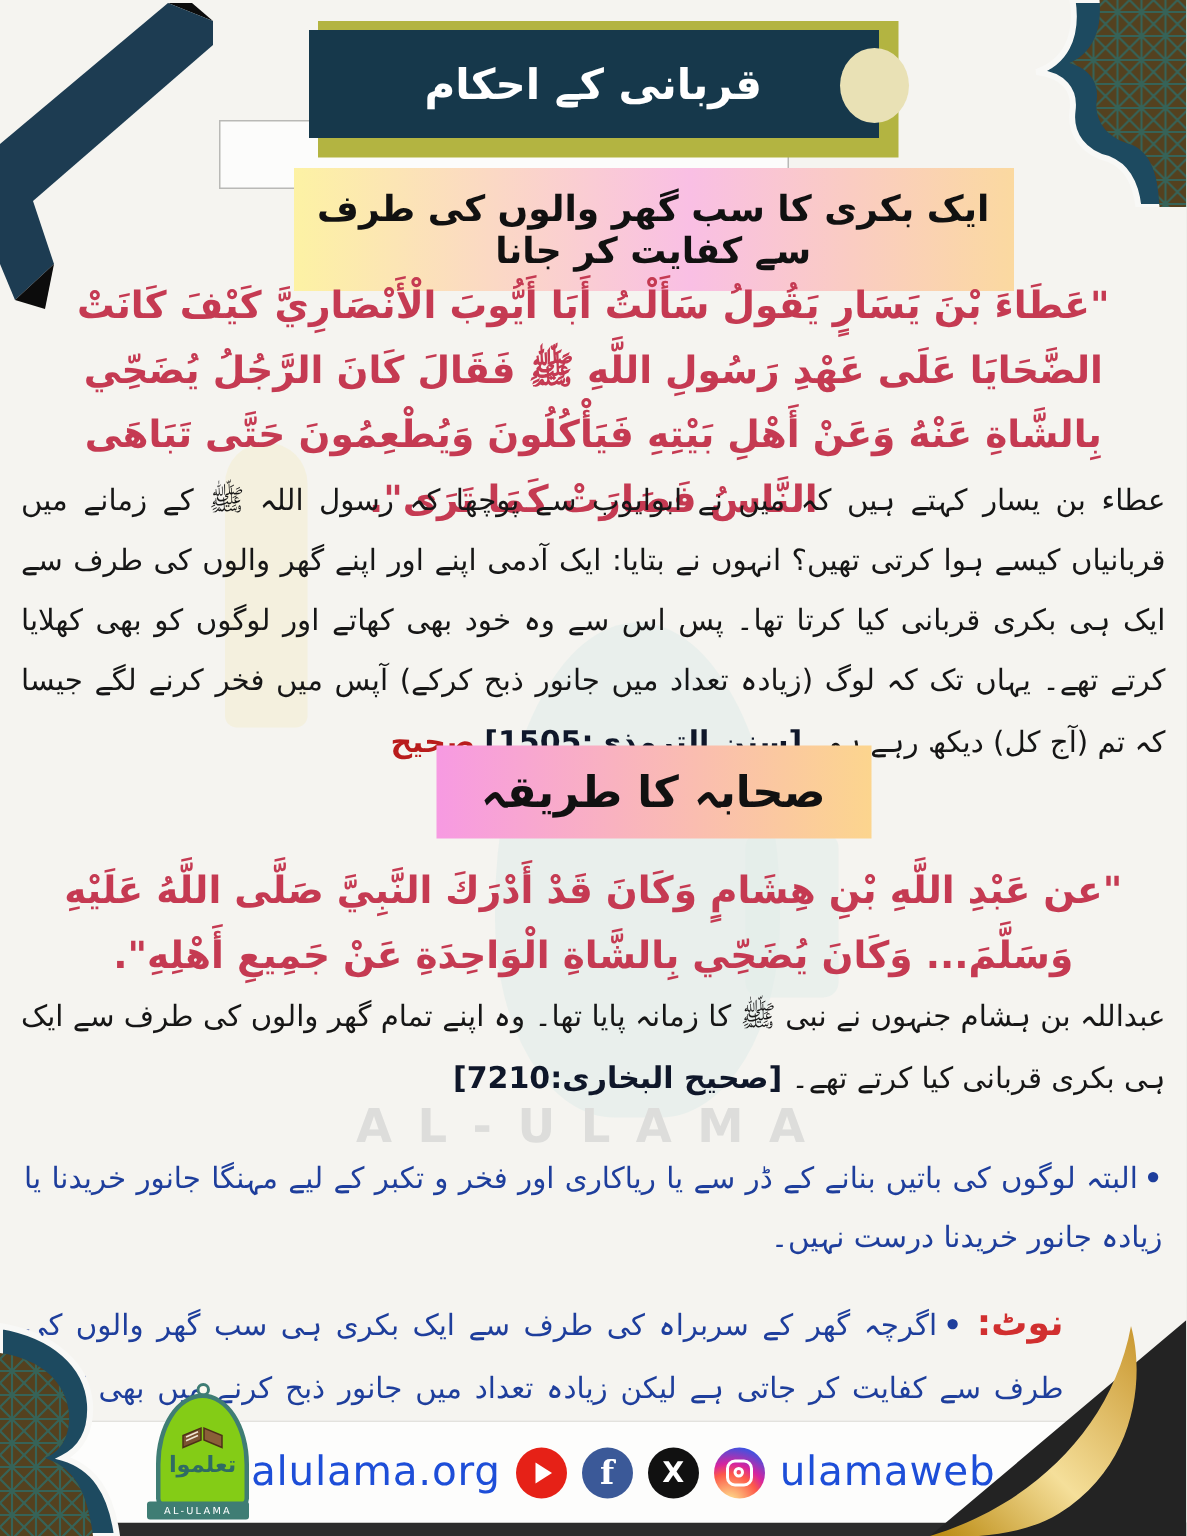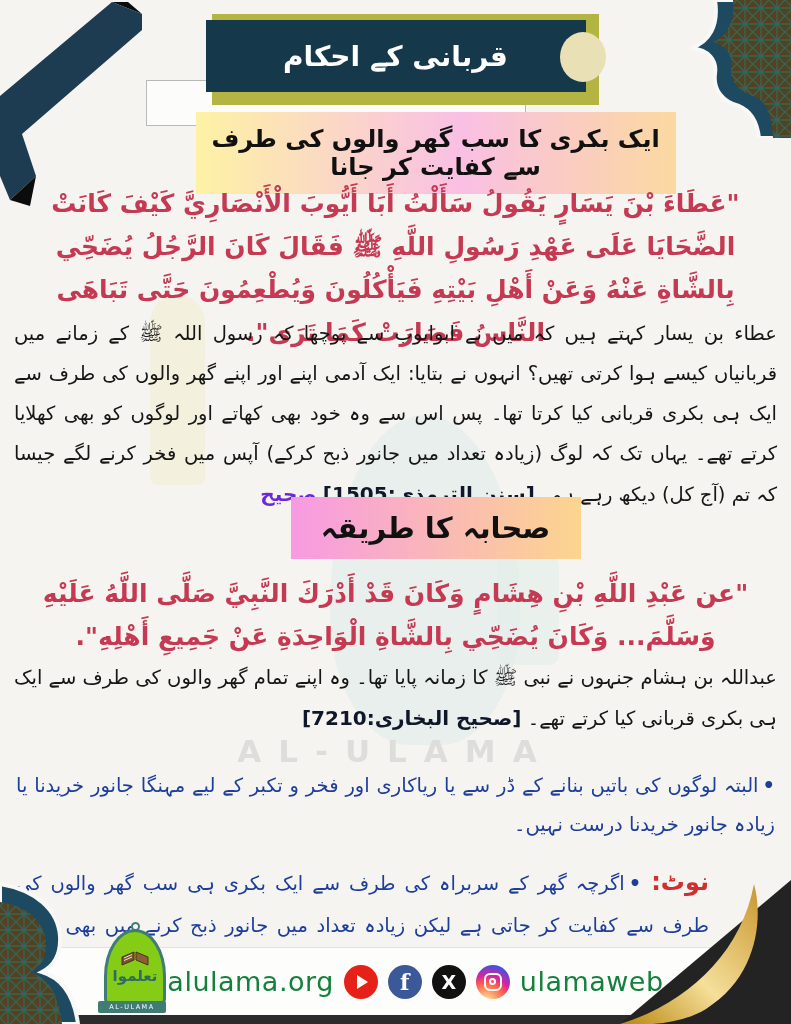--- a/index.html
+++ b/index.html
@@ -58,34 +58,34 @@
   }
   .arabic-1 { top:182px; }
   .arabic-2 { top:572px; left:40px; right:40px; }
   .urdu {
     position:absolute; z-index:1; left:14px; right:14px; direction:rtl;
     color:#161616; font-size:19.5px; line-height:2.05; text-align:justify;
   }
   .urdu-1 { top:314px; }
   .urdu-2 { top:658px; }
   .reference { color:#0f172a; font-weight:bold; font-size:20px; }
-  .grade { color:#6d28d9; font-weight:bold; font-size:20px; }
+  .grade { color:#b91c1c; font-weight:bold; font-size:20px; }
   
   .note { position:absolute; z-index:1; top:766px; left:16px; right:16px; direction:rtl; }
   .note p { color:#1e3e9c; font-size:19.5px; line-height:2.0; text-align:justify; }
   .note p + p { margin-top:14px; padding-right:66px; }
   .note-label { color:#d12f2f; font-weight:bold; font-size:24px; padding-left:10px; }
   .bullet-marker { font-weight:bold; padding-left:4px; }
   
   .footer {
     position:absolute; z-index:2; left:0; right:0; top:947px; height:68px;
     background:#fdfdfc; border-top:1px solid #e3e2de;
     display:flex; align-items:center; justify-content:center; gap:10px; direction:ltr;
   }
-  .site-text { font-size:27px; color:#15803d; letter-spacing:.5px; }
+  .site-text { font-size:27px; color:#1d4ed8; letter-spacing:.5px; }
   .icon-circle {
     width:34px; height:34px; border-radius:50%;
     display:inline-flex; align-items:center; justify-content:center; position:relative;
   }
   .ic-youtube { background:#e62117; }
   .ic-youtube .play { width:0; height:0; border-left:11px solid #fff; border-top:7px solid transparent; border-bottom:7px solid transparent; margin-left:3px; }
   .ic-facebook { background:#3b5998; color:#fff; font-weight:bold; font-size:22px; font-family:"DejaVu Serif", serif; }
   .ic-x { background:#111; color:#fff; font-weight:bold; font-size:19px; }
   .ic-instagram { background:radial-gradient(circle at 30% 110%,#fdf497 0%,#fd5949 45%,#d6249f 60%,#285aeb 90%); }
   .ig-frame { width:18px; height:18px; border:2.2px solid #fff; border-radius:6px; position:relative; }

